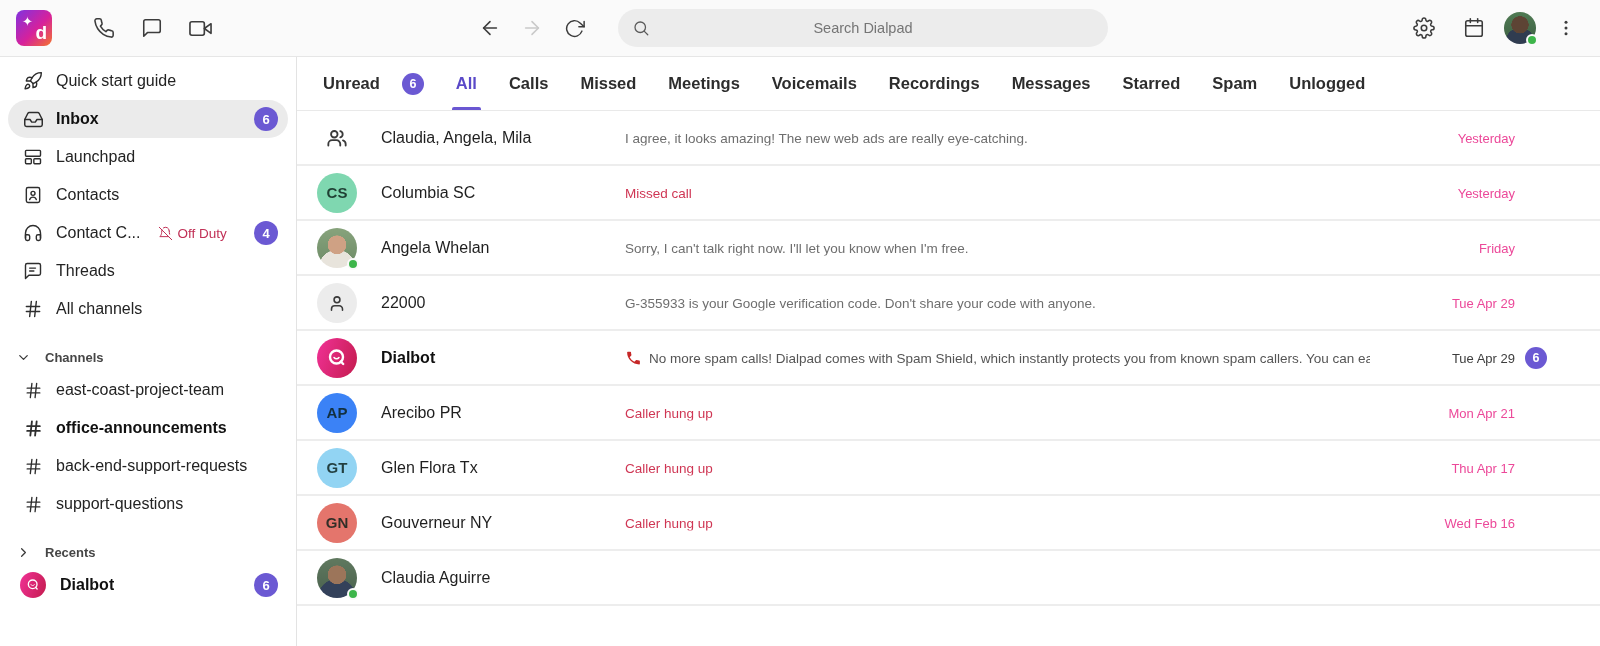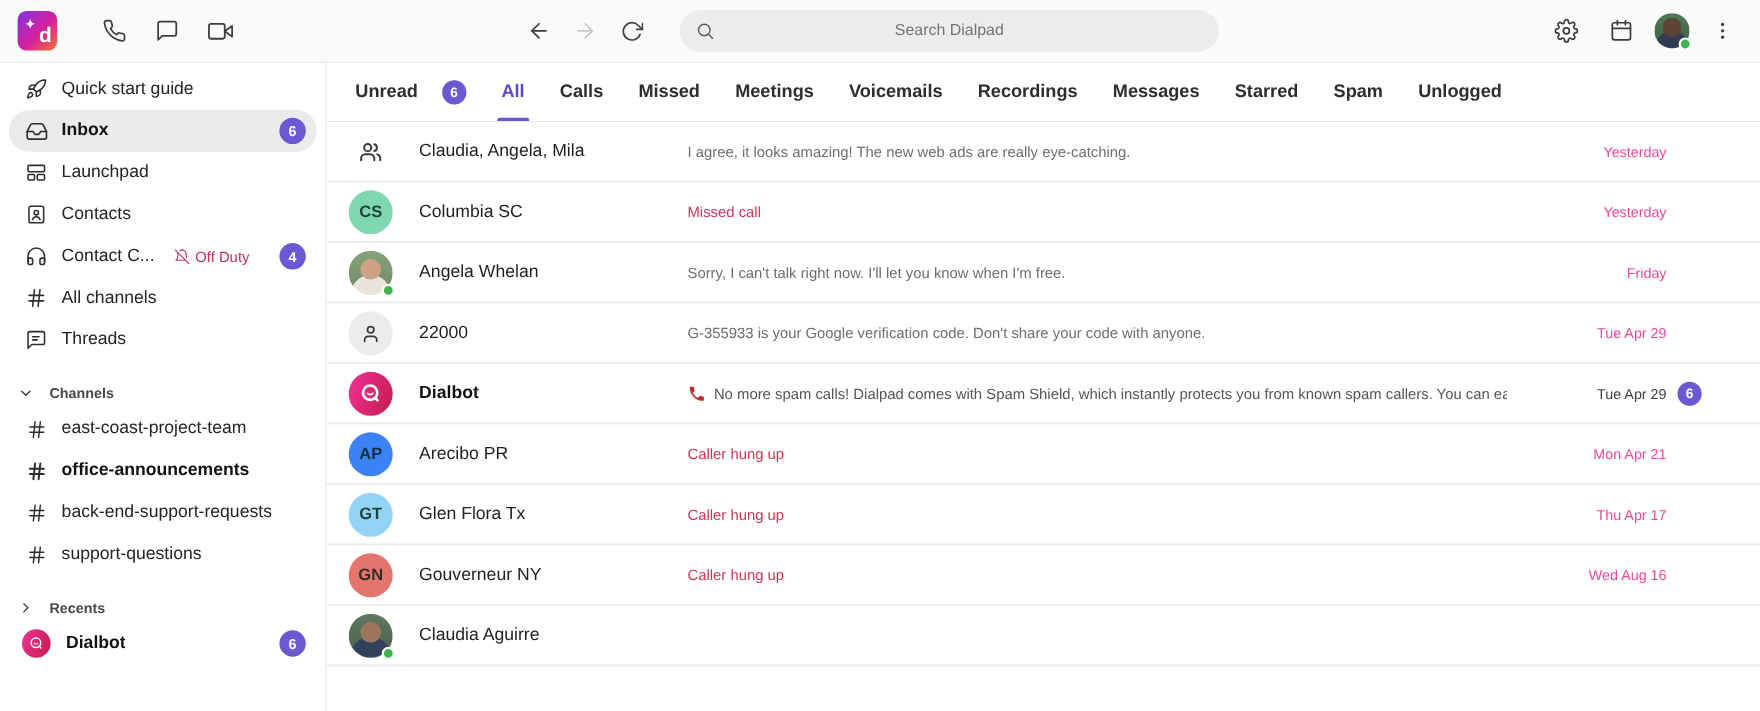--- a/index.html
+++ b/index.html
@@ -245,38 +245,38 @@
             <line x1="2" y1="2" x2="22" y2="22"></line>
           </svg>
         <span>Off Duty</span>
       </span>
       <span class="badge">4</span>
     </div>
 
     <div class="side-item">
       <span class="s-icon">
         <svg width="20" height="20" viewBox="0 0 24 24">
+            <path d="M21 15a2 2 0 0 1-2 2H7l-4 4V5a2 2 0 0 1 2-2h14a2 2 0 0 1 2 2z"></path>
+            <line x1="8" y1="8.5" x2="15" y2="8.5"></line>
+            <line x1="8" y1="12" x2="13" y2="12"></line>
+          </svg>
+      </span>
+      <span class="s-label">Threads</span>
+    </div>
+
+    <div class="side-item">
+      <span class="s-icon">
+        <svg width="20" height="20" viewBox="0 0 24 24">
             <line x1="4" y1="9" x2="20" y2="9"></line>
             <line x1="4" y1="15" x2="20" y2="15"></line>
             <line x1="10" y1="3" x2="8" y2="21"></line>
             <line x1="16" y1="3" x2="14" y2="21"></line>
           </svg>
       </span>
       <span class="s-label">All channels</span>
-    </div>
-
-    <div class="side-item">
-      <span class="s-icon">
-        <svg width="20" height="20" viewBox="0 0 24 24">
-            <path d="M21 15a2 2 0 0 1-2 2H7l-4 4V5a2 2 0 0 1 2-2h14a2 2 0 0 1 2 2z"></path>
-            <line x1="8" y1="8.5" x2="15" y2="8.5"></line>
-            <line x1="8" y1="12" x2="13" y2="12"></line>
-          </svg>
-      </span>
-      <span class="s-label">Threads</span>
     </div>
 
     <div class="section-header">
       <svg width="15" height="15" viewBox="0 0 24 24">
           <polyline points="6 9 12 15 18 9"></polyline>
         </svg>
       <span class="h-label">Channels</span>
     </div>
 
     <div class="side-item">
@@ -480,21 +480,21 @@
       </div>
 
       <div class="row">
         <span class="avatar initials" style="background: rgb(228, 117, 108);">
             <span>GN</span>
           </span>
         <span class="name">Gouverneur NY</span>
         <span class="preview alert">
             <span>Caller hung up</span>
           </span>
-        <span class="time">Wed Aug 16</span>
+        <span class="time">Wed Feb 16</span>
       </div>
 
       <div class="row">
         <span class="avatar photo2">
           <span class="online-dot"></span>
         </span>
         <span class="name">Claudia Aguirre</span>
         <span class="preview">
             <span></span>
           </span>

